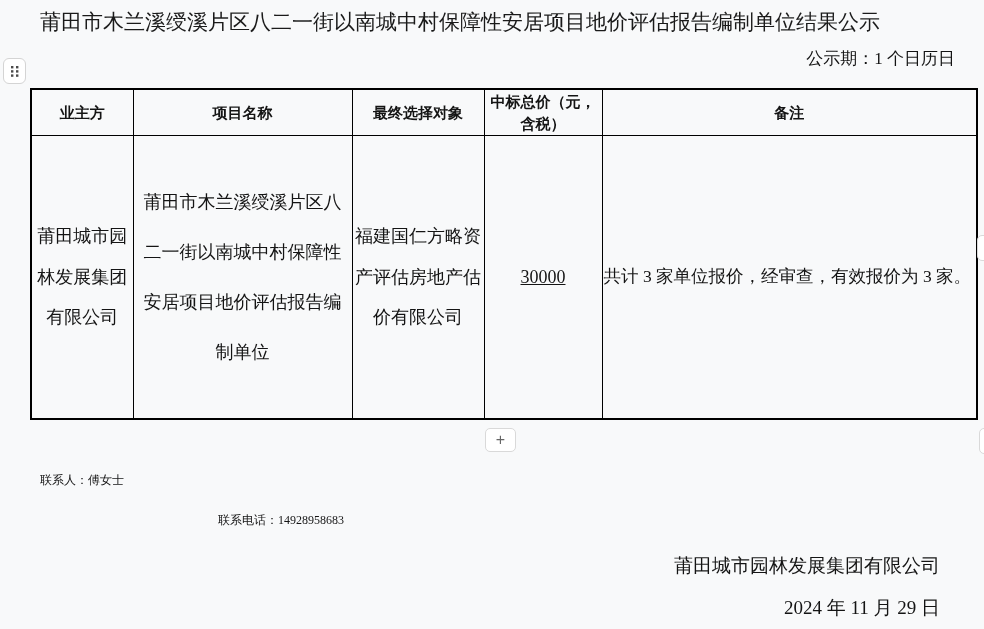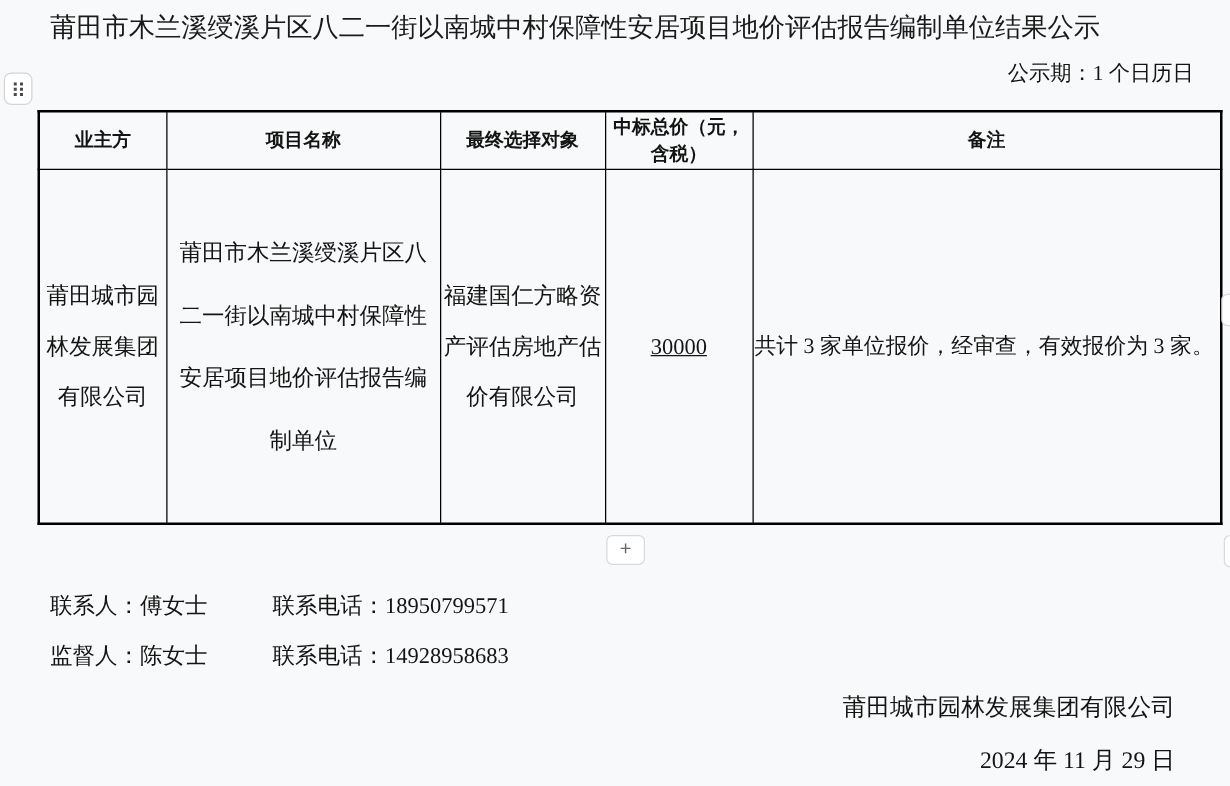--- a/index.html
+++ b/index.html
@@ -49,21 +49,21 @@
     color:#666;font-size:16px;line-height:1;padding:0;cursor:pointer;
     display:flex;align-items:center;justify-content:center;
     font-family:"Liberation Sans",sans-serif;
   }
   .edge-btn{
     position:absolute;background:#ffffff;border:1px solid #d9d9d9;border-radius:5px;
     cursor:pointer;
   }
   .edge-btn-mid{left:977px;top:235px;width:16px;height:24px;}
   .edge-btn-low{left:979px;top:428px;width:16px;height:24px;}
-  .contact{position:absolute;font-size:18px;white-space:nowrap;}
+  .contact{position:absolute;font-size:12px;white-space:nowrap;}
   .contact.who{left:40px;}
   .contact.tel{left:218px;}
   .row1{top:472px;} .row2{top:512px;}
   .sig{position:absolute;right:44px;top:553px;font-size:19px;white-space:nowrap;}
   .date{position:absolute;right:44px;top:595px;font-size:19px;white-space:nowrap;}
 </style>
 </head>
 <body>
 
 <div class="page">
@@ -114,21 +114,19 @@
   </table>
 
   <button class="add-row-btn">
     <span>+</span>
   </button>
 
   <div class="edge-btn edge-btn-mid"></div>
   <div class="edge-btn edge-btn-low"></div>
 
   <div class="contact who row1"><span>联系人：</span><span>傅女士</span></div>
-  <div class="contact tel row1"><span>联系电话：</span><span>18950799571</span></div>
 
-  <div class="contact who row2"><span>监督人：</span><span>陈女士</span></div>
   <div class="contact tel row2"><span>联系电话：</span><span>14928958683</span></div>
 
   <div class="sig">莆田城市园林发展集团有限公司</div>
   <div class="date">2024 年 11 月 29 日</div>
 
 </div>
 
 </body></html>

